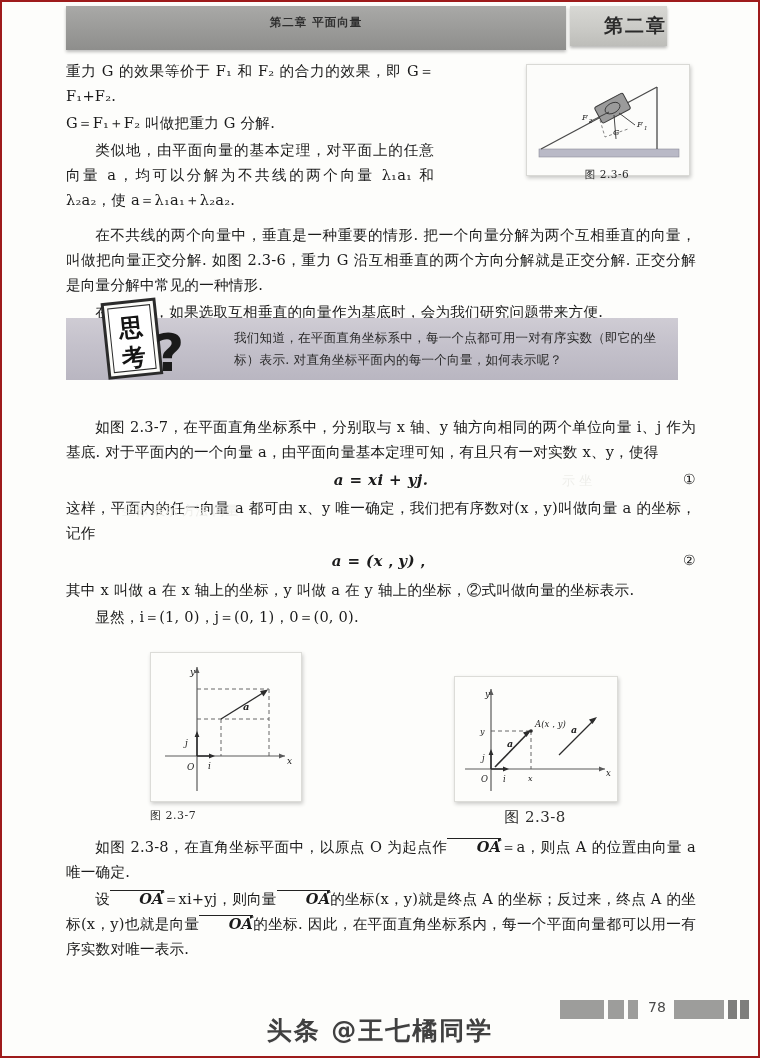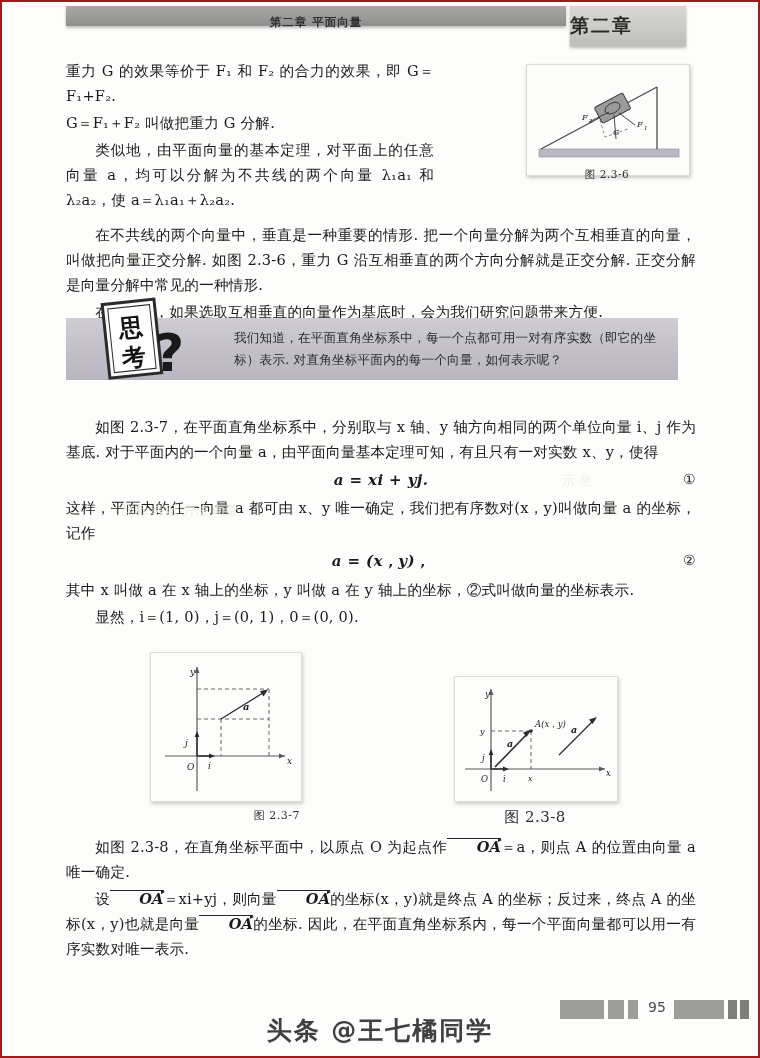--- a/index.html
+++ b/index.html
@@ -22,36 +22,36 @@
     position:absolute;left:2px;top:2px;right:2px;bottom:2px;
     background:#fdfdfb;
     overflow:hidden;
   }
 
   
   .header{
     position:absolute;left:64px;top:4px;width:620px;height:40px;
   }
   .header-bar{
-    position:absolute;left:0;top:0;width:500px;height:20px;
+    position:absolute;left:0;top:0;width:500px;height:44px;
     background:linear-gradient(180deg,#a9a9a7 0%,#9a9a98 55%,#8e8e8c 100%);
     box-shadow:0 2px 3px rgba(0,0,0,.25);
   }
   .header-bar-text{
     position:absolute;left:0;right:0;top:9px;
     text-align:center;
     font-size:11.5px;letter-spacing:1px;color:#2e2e2e;
     font-family:"DejaVu Sans","Liberation Sans",sans-serif;
     font-weight:700;
   }
   .header-tab{
-    position:absolute;left:504px;top:0;width:116px;height:40px;
+    position:absolute;left:504px;top:0;width:97px;height:40px;
     background:linear-gradient(180deg,#d8d8d4 0%,#c9c9c5 60%,#bdbdb9 100%);
     box-shadow:0 2px 3px rgba(0,0,0,.28);
-    display:flex;align-items:center;justify-content:flex-start;
+    display:flex;align-items:center;justify-content:flex-end;
   }
   .header-tab-text{
     font-size:19px;letter-spacing:2px;color:#2a2a2a;font-weight:700;
     font-family:"DejaVu Sans","Liberation Sans",sans-serif;
   }
 
   
   .content{position:absolute;left:64px;top:56px;width:630px;}
   p.para{
     margin:0 0 2px 0;
@@ -116,21 +116,21 @@
   .fig237{
     position:absolute;left:148px;top:650px;width:150px;height:148px;
     background:#fdfdfb;border:1px solid #dcdcd8;
     box-shadow:1px 2px 4px rgba(0,0,0,.2);
   }
   .fig238{
     position:absolute;left:452px;top:674px;width:162px;height:124px;
     background:#fdfdfb;border:1px solid #dcdcd8;
     box-shadow:1px 2px 4px rgba(0,0,0,.2);
   }
-  .cap237{position:absolute;left:148px;top:806px;width:150px;text-align:right;font-size:11px;color:#2c2c2c;letter-spacing:.5px;}
+  .cap237{position:absolute;left:148px;top:806px;width:150px;text-align:left;font-size:11px;color:#2c2c2c;letter-spacing:.5px;}
   .cap238{position:absolute;left:452px;top:806px;width:162px;text-align:center;font-size:15px;color:#2c2c2c;letter-spacing:.5px;}
 
   .lower{position:absolute;left:64px;top:832px;width:630px;}
 
   
   .footer{position:absolute;left:0;top:998px;width:756px;height:34px;}
   .fbar{position:absolute;top:0;height:19px;background:#9d9d9b;}
   .fb1{left:558px;width:44px;}
   .fb2{left:606px;width:16px;}
   .fb3{left:626px;width:10px;}
@@ -294,18 +294,18 @@
     <p class="para indent"><span>设</span><span class="ovr mi">OA</span><span>＝xi+yj，则向量</span><span class="ovr mi">OA</span><span>的坐标(x，y)就是终点 A 的坐标；反过来，终点 A 的坐标(x，y)也就是向量</span><span class="ovr mi">OA</span><span>的坐标. 因此，在平面直角坐标系内，每一个平面向量都可以用一有序实数对唯一表示.</span></p>
   </div>
 
   <div class="footer">
     <div class="fbar fb1"></div>
     <div class="fbar fb2"></div>
     <div class="fbar fb3"></div>
     <div class="fbar fb4"></div>
     <div class="fbar fb5"></div>
     <div class="fbar fb6"></div>
-    <div class="pagenum">95</div>
+    <div class="pagenum">78</div>
   </div>
   <div class="watermark">头条 @王七橘同学</div>
 
 </div>
 <div class="page-frame"></div>
 
 </body></html>

